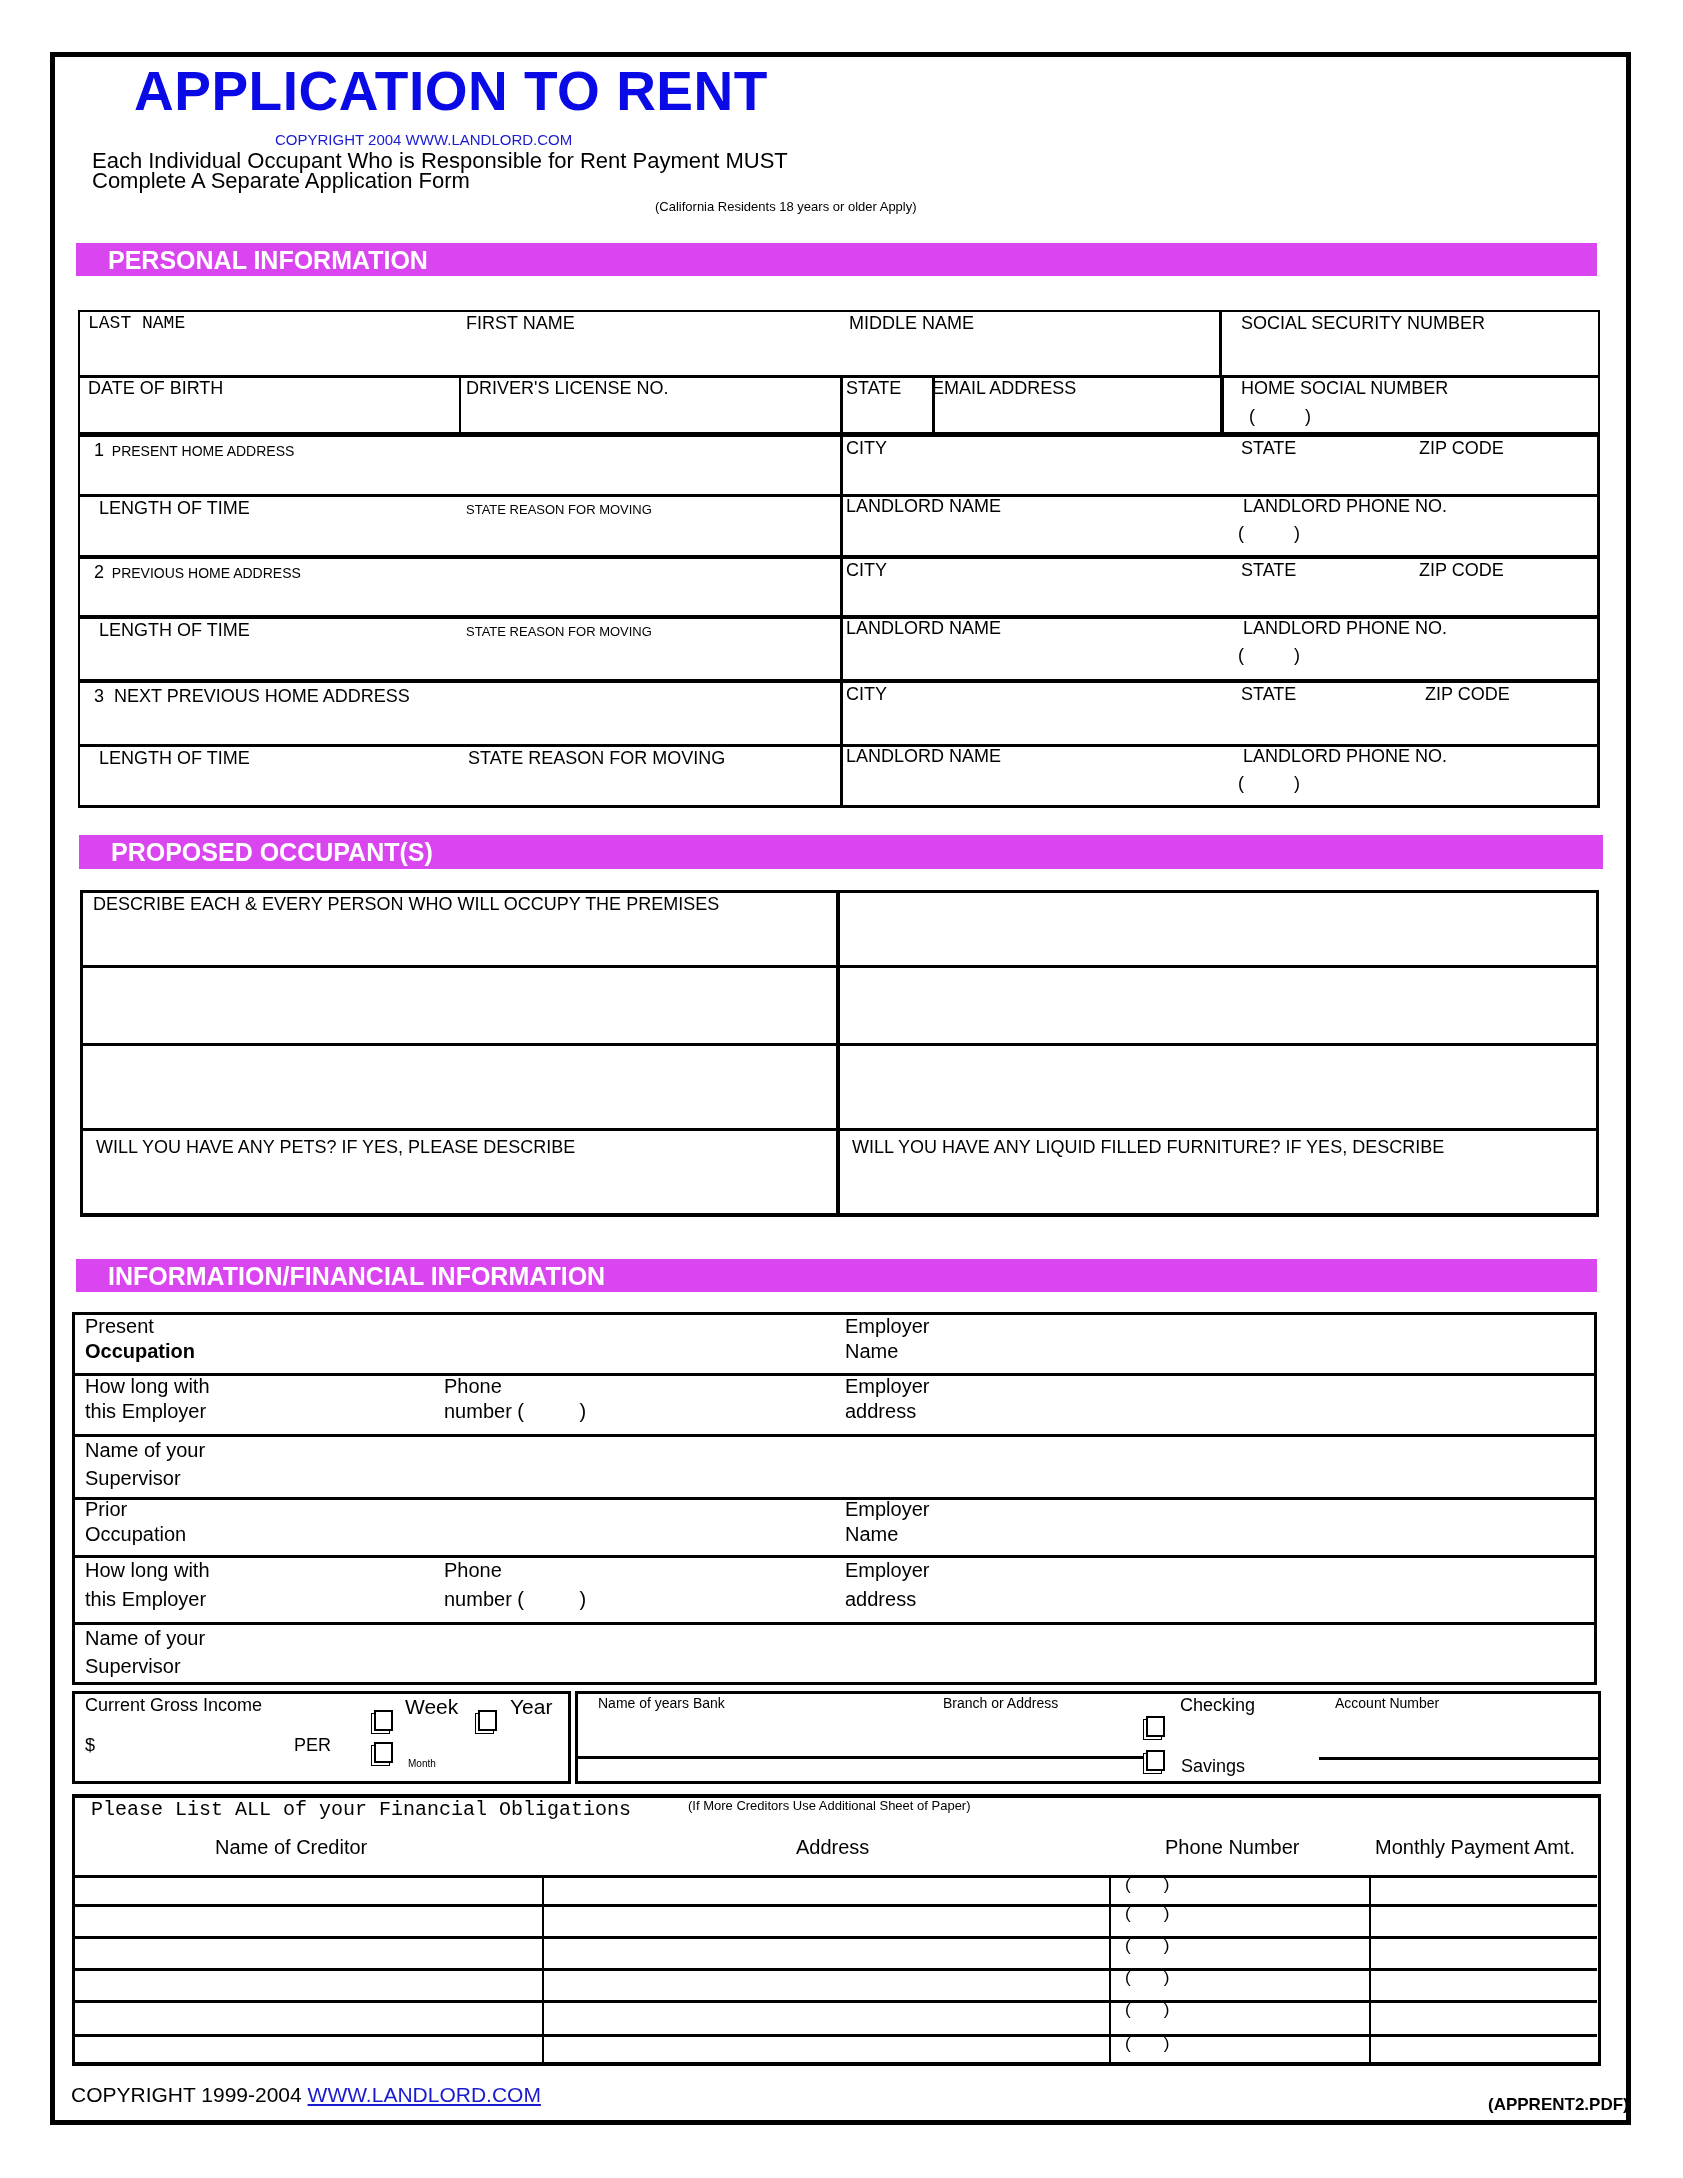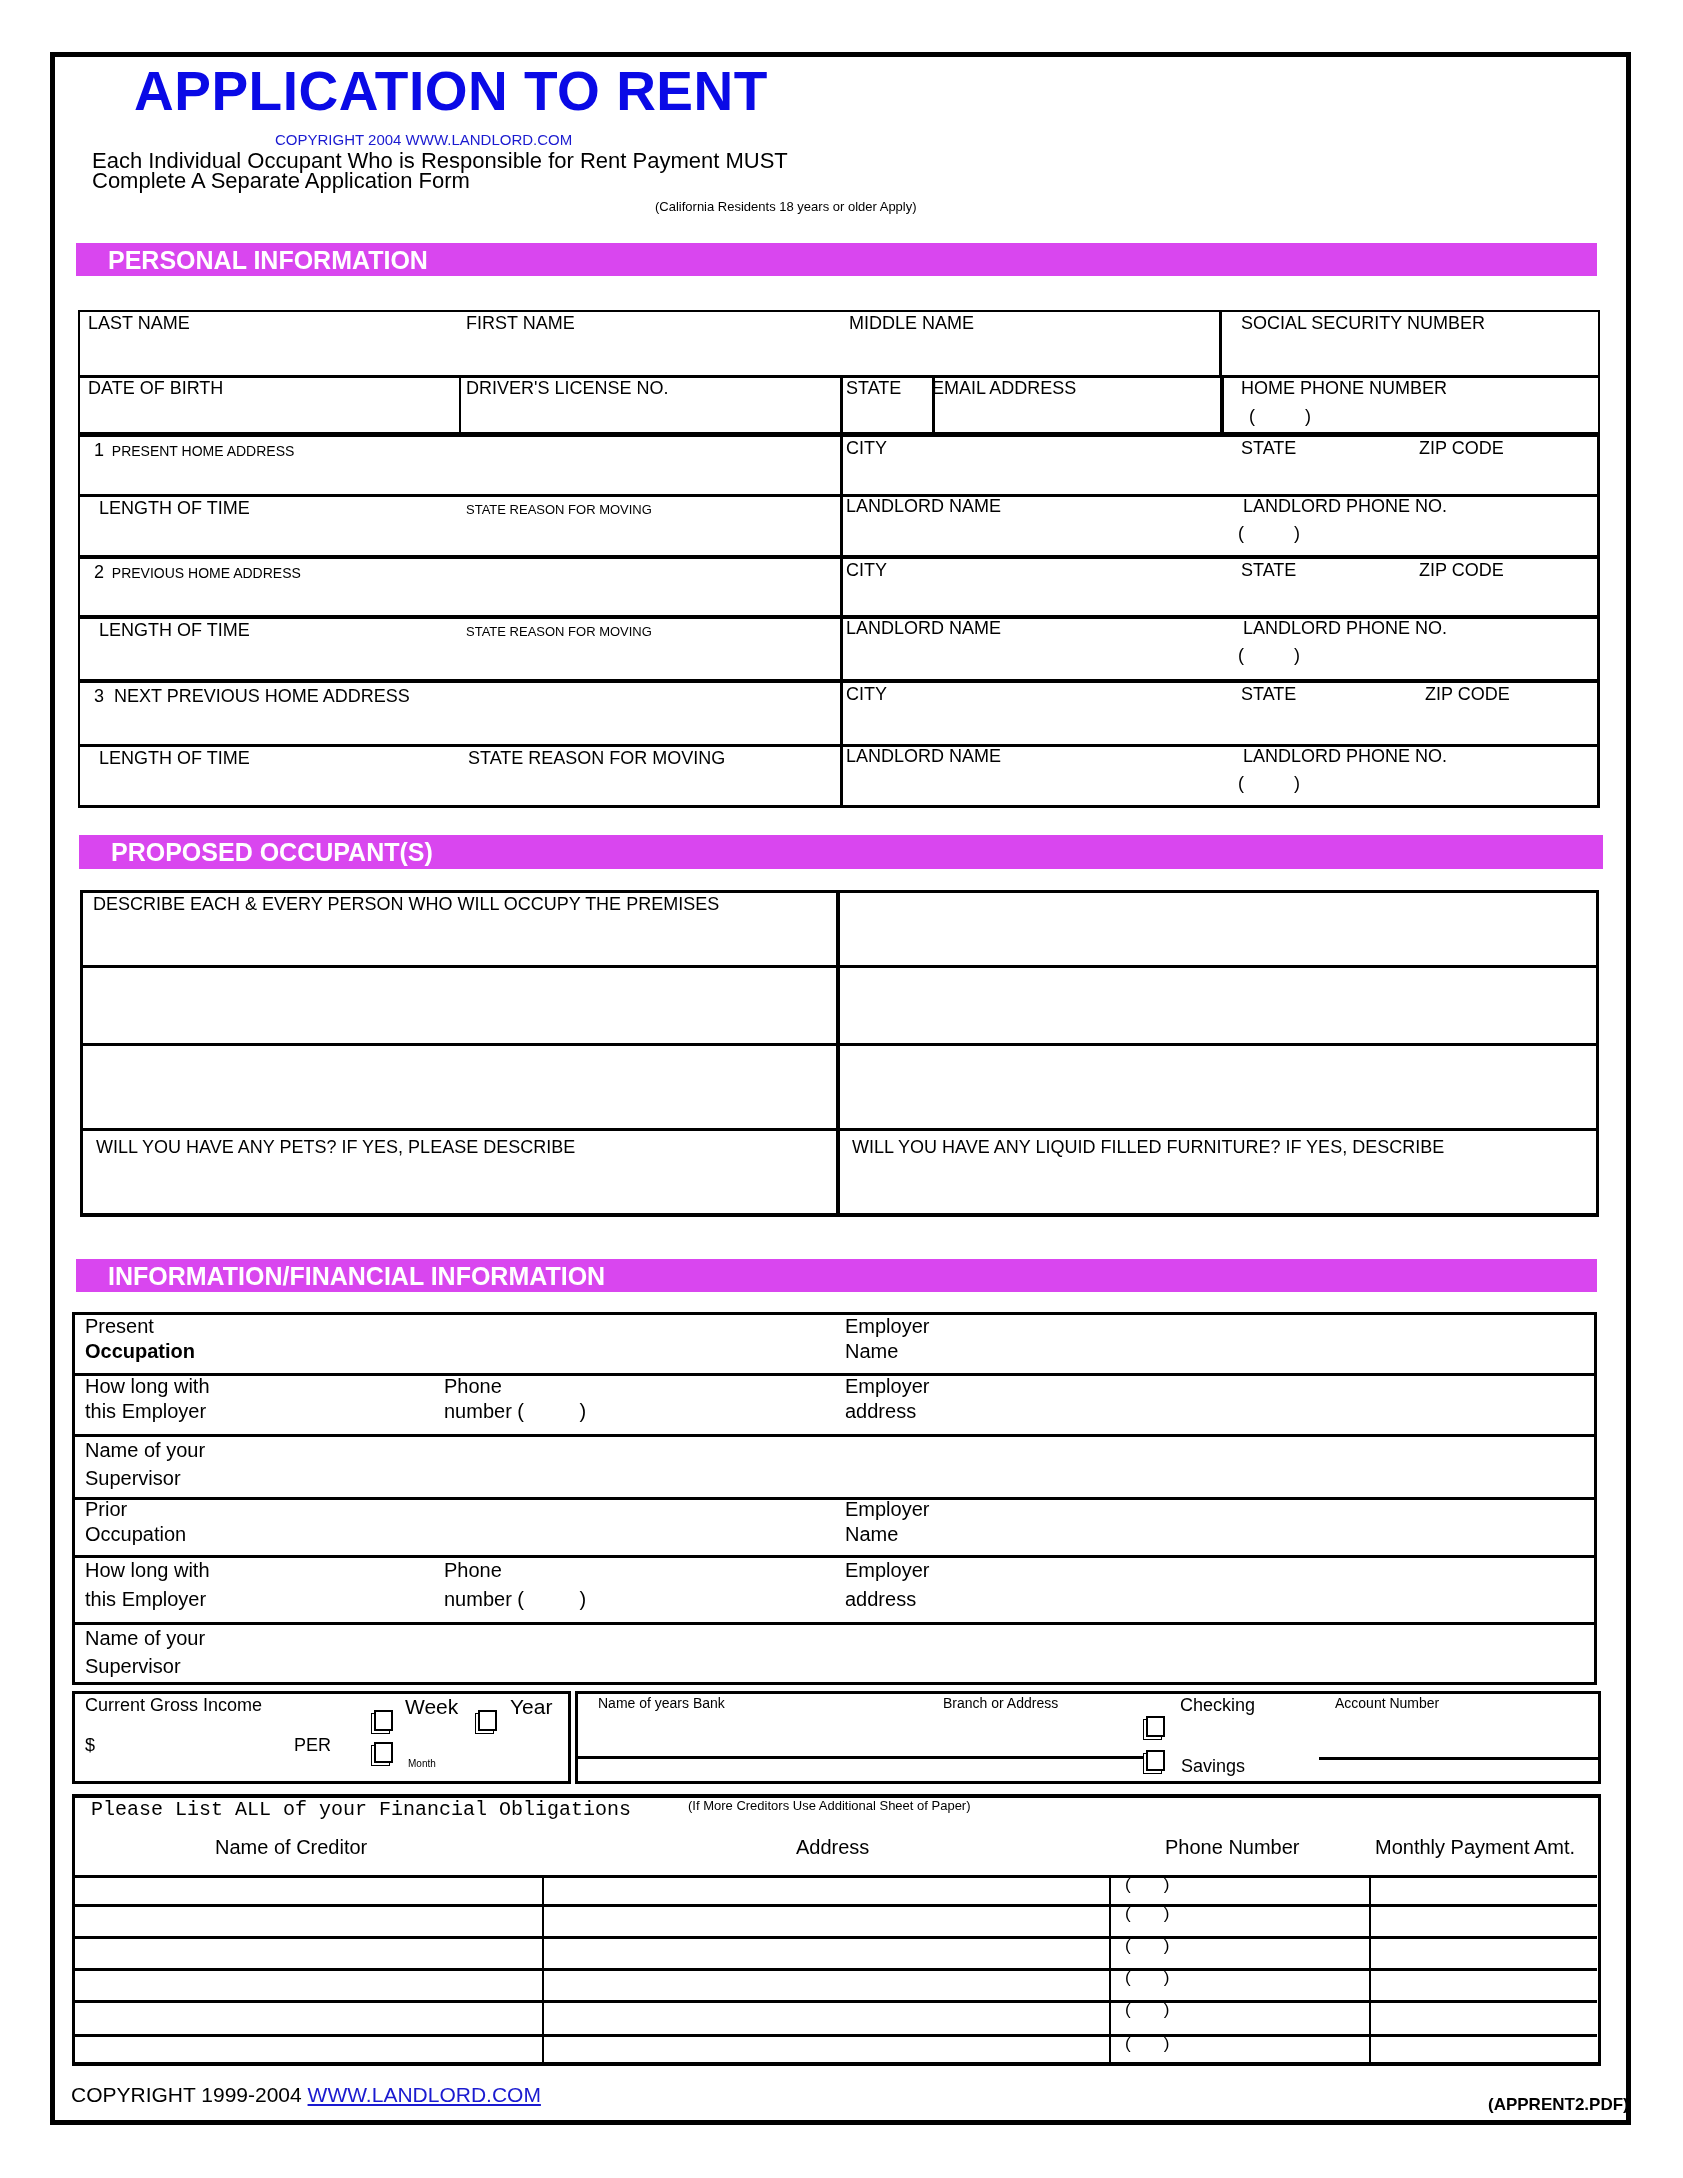--- a/index.html
+++ b/index.html
@@ -39,35 +39,35 @@
 <div class="abs calif">(California Residents 18 years or older Apply)</div>
 
 <div class="abs bar" style="left:76px;top:243px;width:1521px;height:33px;">
   <span>PERSONAL INFORMATION</span>
 </div>
 
 <div id="personal">
 
   <div class="cell field" style="left:78px;top:310px;width:1143px;height:67px;"></div>
   <div class="cell field" style="left:1220px;top:310px;width:380px;height:67px;"></div>
-  <div class="lbl" style="left:88px;top:313px;">LAST NAME</div>
+  <div class="lbl" style="left:88px;top:313px;font-family:Liberation Mono, monospace;">LAST NAME</div>
   <div class="lbl" style="left:466px;top:313px;">FIRST NAME</div>
   <div class="lbl" style="left:849px;top:313px;">MIDDLE NAME</div>
   <div class="lbl" style="left:1241px;top:313px;">SOCIAL SECURITY NUMBER</div>
 
   <div class="cell field" style="left:78px;top:375px;width:383px;height:60px;border-width:3px 2px 3px 2px;"></div>
   <div class="cell field" style="left:459px;top:375px;width:383px;height:60px;border-width:3px 2px 3px 2px;"></div>
   <div class="cell field" style="left:841px;top:375px;width:93px;height:60px;border-width:3px 2px 3px 2px;"></div>
   <div class="cell field" style="left:932px;top:375px;width:292px;height:60px;border-width:3px 4px 3px 3px;"></div>
   <div class="cell field" style="left:1222px;top:375px;width:378px;height:60px;border-width:3px 2px 3px 2px;"></div>
   <div class="lbl" style="left:88px;top:378px;">DATE OF BIRTH</div>
   <div class="lbl" style="left:466px;top:378px;">DRIVER'S LICENSE NO.</div>
   <div class="lbl" style="left:846px;top:378px;">STATE</div>
   <div class="lbl" style="left:932px;top:378px;">EMAIL ADDRESS</div>
-  <div class="lbl" style="left:1241px;top:378px;">HOME PHONE NUMBER</div>
+  <div class="lbl" style="left:1241px;top:378px;">HOME SOCIAL NUMBER</div>
   <div class="paren" style="left:1249px;top:406px;">(          )</div>
 
   <div id="addr-blocks">
       <div class="cell field" style="left:78px;top:434px;width:764px;height:62px;border-width:3px 2px 2px 2px;"></div>
       <div class="cell field" style="left:841px;top:434px;width:759px;height:62px;border-width:3px 3px 2px 2px;"></div>
       <div class="cell field" style="left:78px;top:494px;width:764px;height:64px;border-width:3px 2px 3px 2px;"></div>
       <div class="cell field" style="left:841px;top:494px;width:759px;height:64px;border-width:3px 3px 3px 2px;"></div>
       <div class="lbl" style="left:94px;top:440px;font-size:14px;"><span style="font-size:18px">1</span>&nbsp;&nbsp;<span>PRESENT HOME ADDRESS</span></div>
       <div class="lbl" style="left:846px;top:438px;">CITY</div>
       <div class="lbl" style="left:1241px;top:438px;">STATE</div>

